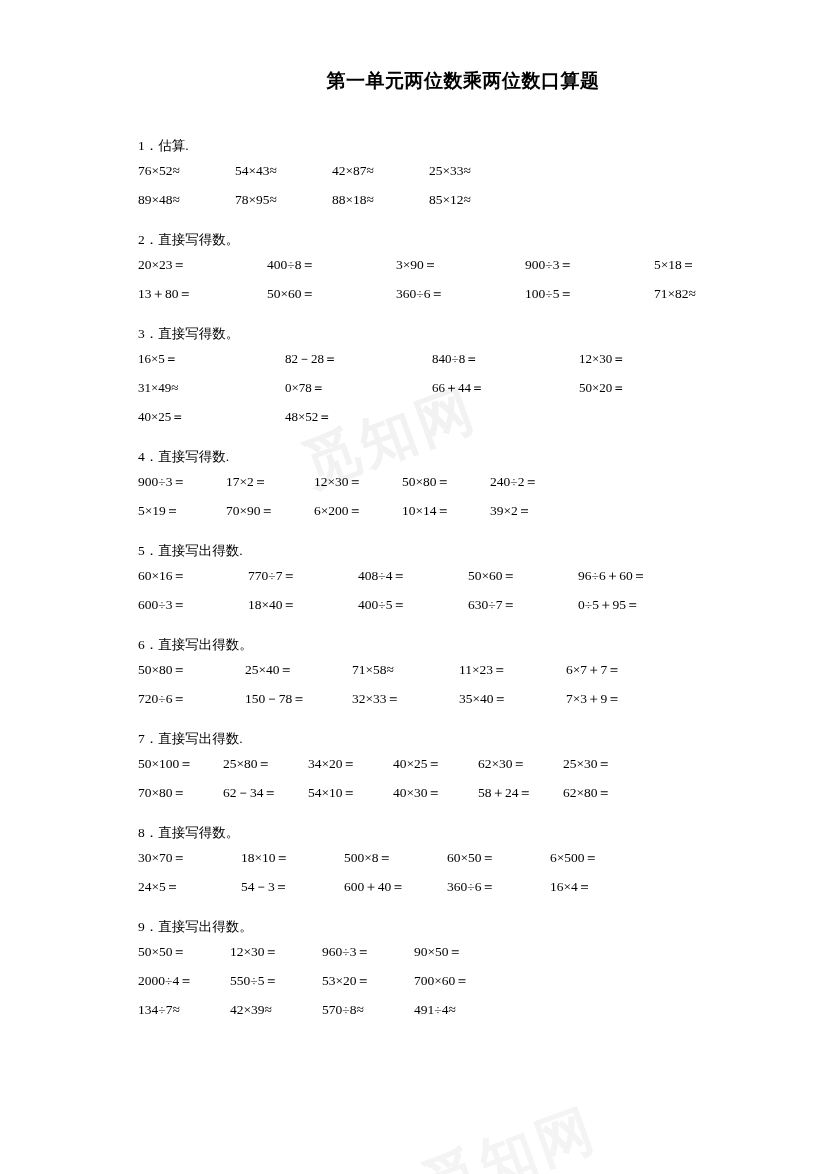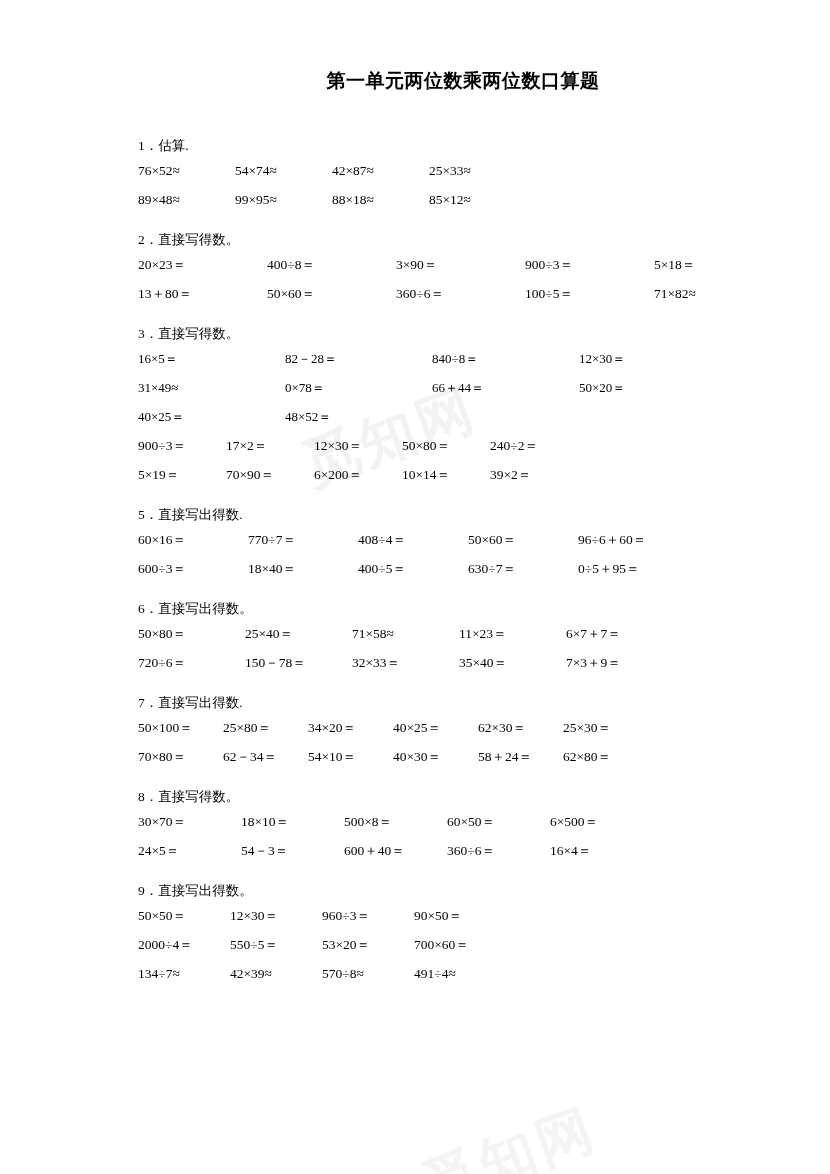--- a/index.html
+++ b/index.html
@@ -92,29 +92,30 @@
 
 <div class="page">
 
   <div class="watermark wm1">觅知网</div>
   <div class="watermark wm2">觅知网</div>
 
   <div class="doc-title">第一单元两位数乘两位数口算题</div>
 
   <div class="content">
       <div class="q-head">1．估算.</div>
-      <div class="row g1"><span class="cell">76×52≈</span><span class="cell">54×74≈</span><span class="cell">42×87≈</span><span class="cell">25×33≈</span></div>
-      <div class="row g1"><span class="cell">89×48≈</span><span class="cell">99×95≈</span><span class="cell">88×18≈</span><span class="cell">85×12≈</span></div>
+      <div class="row g1"><span class="cell">76×52≈</span><span class="cell">54×43≈</span><span class="cell">42×87≈</span><span class="cell">25×33≈</span></div>
+      <div class="row g1"><span class="cell">89×48≈</span><span class="cell">78×95≈</span><span class="cell">88×18≈</span><span class="cell">85×12≈</span></div>
       <div class="q-head">2．直接写得数。</div>
       <div class="row g2"><span class="cell">20×23＝</span><span class="cell">400÷8＝</span><span class="cell">3×90＝</span><span class="cell">900÷3＝</span><span class="cell">5×18＝</span></div>
       <div class="row g2"><span class="cell">13＋80＝</span><span class="cell">50×60＝</span><span class="cell">360÷6＝</span><span class="cell">100÷5＝</span><span class="cell">71×82≈</span></div>
       <div class="q-head">3．直接写得数。</div>
       <div class="row g3"><span class="cell">16×5＝</span><span class="cell">82－28＝</span><span class="cell">840÷8＝</span><span class="cell">12×30＝</span></div>
       <div class="row g3"><span class="cell">31×49≈</span><span class="cell">0×78＝</span><span class="cell">66＋44＝</span><span class="cell">50×20＝</span></div>
       <div class="row g3"><span class="cell">40×25＝</span><span class="cell">48×52＝</span></div>
+      <div class="q-head">4．直接写得数.</div>
       <div class="row g4"><span class="cell">900÷3＝</span><span class="cell">17×2＝</span><span class="cell">12×30＝</span><span class="cell">50×80＝</span><span class="cell">240÷2＝</span></div>
       <div class="row g4"><span class="cell">5×19＝</span><span class="cell">70×90＝</span><span class="cell">6×200＝</span><span class="cell">10×14＝</span><span class="cell">39×2＝</span></div>
       <div class="q-head">5．直接写出得数.</div>
       <div class="row g5"><span class="cell">60×16＝</span><span class="cell">770÷7＝</span><span class="cell">408÷4＝</span><span class="cell">50×60＝</span><span class="cell">96÷6＋60＝</span></div>
       <div class="row g5"><span class="cell">600÷3＝</span><span class="cell">18×40＝</span><span class="cell">400÷5＝</span><span class="cell">630÷7＝</span><span class="cell">0÷5＋95＝</span></div>
       <div class="q-head">6．直接写出得数。</div>
       <div class="row g6"><span class="cell">50×80＝</span><span class="cell">25×40＝</span><span class="cell">71×58≈</span><span class="cell">11×23＝</span><span class="cell">6×7＋7＝</span></div>
       <div class="row g6"><span class="cell">720÷6＝</span><span class="cell">150－78＝</span><span class="cell">32×33＝</span><span class="cell">35×40＝</span><span class="cell">7×3＋9＝</span></div>
       <div class="q-head">7．直接写出得数.</div>
       <div class="row g7"><span class="cell">50×100＝</span><span class="cell">25×80＝</span><span class="cell">34×20＝</span><span class="cell">40×25＝</span><span class="cell">62×30＝</span><span class="cell">25×30＝</span></div>

